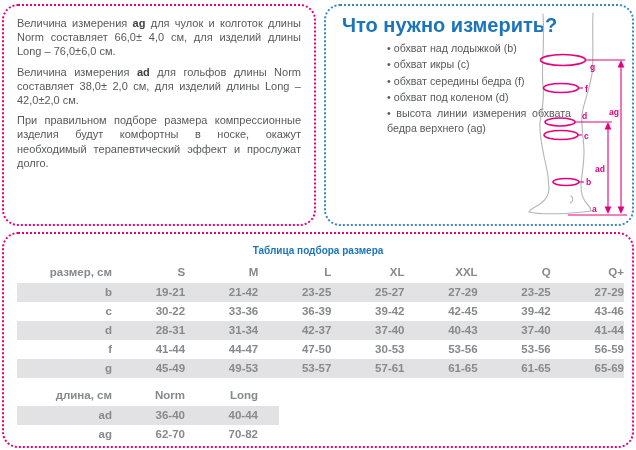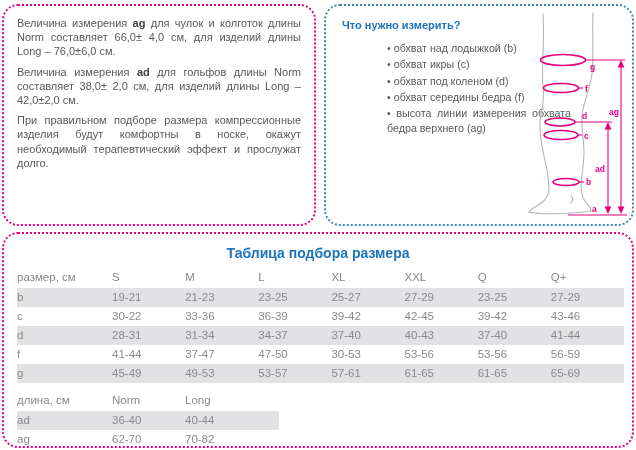--- a/index.html
+++ b/index.html
@@ -17,37 +17,37 @@
   #info-box p{
     margin:0 0 6px 0;font-size:11px;line-height:14.2px;color:#58595b;
     text-align:justify;
   }
   .hl-pink{color:#e6007e;font-weight:bold;}
   .b{color:#404143;font-weight:bold;}
 
   
   #measure-box{left:324px;top:4px;width:310px;height:222px;padding:11px 8px 8px 14px;}
   #measure-box h2{
-    margin:0 0 8px 2px;font-size:11px;line-height:16px;color:#1b74bc;font-weight:bold;
+    margin:0 0 8px 2px;font-size:20px;line-height:16px;color:#1b74bc;font-weight:bold;
   }
   .bullets{width:184px;margin-left:47px;}
   .bullet{
     font-size:10.7px;line-height:15.3px;color:#58595b;text-align:justify;margin:0 0 1px 0;
   }
   .bullet::before{content:"•\00a0 ";color:#58595b;}
   #leg-svg{position:absolute;top:6px;right:2px;}
 
   
   #table-box{left:2px;top:232px;width:632px;height:216px;padding:11px 0 0 0;}
   #table-box h3{
-    margin:0 0 6px 0;text-align:center;font-size:14px;color:#1b74bc;font-weight:bold;
+    margin:0 0 6px 0;text-align:center;font-size:10px;color:#1b74bc;font-weight:bold;
   }
   table.t{border-collapse:collapse;margin-left:13px;table-layout:fixed;
     color:#87898b;font-size:11.5px;}
-  table.t th,table.t td{font-weight:400;text-align:left;padding:0;height:19px;line-height:19px;
+  table.t th,table.t td{font-weight:700;text-align:right;padding:0;height:19px;line-height:19px;
     overflow:hidden;white-space:nowrap;}
   table.t thead th{height:21px;line-height:21px;}
   table.main{width:607px;}
   table.main col.c-label{width:95px;}
   table.main col.c-data{width:73.14px;}
   table.sub{width:262px;margin-top:7px;}
   table.sub col.c-label{width:95px;}
   table.sub col.c-data{width:73px;}
   table.sub col.c-pad{width:21px;}
   tbody tr:nth-child(odd) td{background:#e2e2e4;}
@@ -67,22 +67,22 @@
   <p><span>Величина измерения </span><span class="b">ag</span><span> для чулок и колготок длины Norm составляет 66,0± 4,0 см, для изделий длины Long – 76,0±6,0 см.</span></p>
   <p><span>Величина измерения </span><span class="b">ad</span><span> для гольфов длины Norm составляет 38,0± 2,0 см, для изделий длины Long – 42,0±2,0 см.</span></p>
   <p><span>При правильном подборе размера компрессионные изделия будут комфортны в носке, окажут необходимый терапевтический эффект и прослужат долго.</span></p>
 </div>
 
 <div class="box blue" id="measure-box">
   <h2>Что нужно измерить?</h2>
   <div class="bullets">
     <div class="bullet">обхват над лодыжкой (b)</div>
     <div class="bullet">обхват икры (c)</div>
+    <div class="bullet">обхват середины бедра (f)</div>
     <div class="bullet">обхват под коленом (d)</div>
-    <div class="bullet">обхват середины бедра (f)</div>
     <div class="bullet">высота линии измерения обхвата бедра верхнего (ag)</div>
   </div>
 
   <svg id="leg-svg" width="104" height="206" viewBox="0 0 104 206" xmlns="http://www.w3.org/2000/svg">
 
     <g>
       <path class="leg-line" d="M17,2 C19,32 15,56 17,74 C19,90 15,98 14,111 C13,129 20,150 22,164 L23,176 C23,183 20,188 14,192 C9,195 3,198 3,200"></path>
       <path class="leg-line" d="M67,1 C66,24 68,44 66,62 C63,80 57,92 56,103 C55,116 58,128 58,140 C58,154 55,166 55,174 C55,184 58,189 62,193 C64,195 65,197 65,199"></path>
       <path class="leg-line" d="M3,200 C14,203 45,202 65,199"></path>
       <path class="leg-line" d="M45,184 c3,2 2,6 -1,7"></path>
@@ -152,51 +152,51 @@
         <th>XL</th>
         <th>XXL</th>
         <th>Q</th>
         <th>Q+</th>
       </tr>
     </thead>
     <tbody>
       <tr>
         <td>b</td>
         <td>19-21</td>
-        <td>21-23</td>
+        <td>21-42</td>
         <td>23-25</td>
         <td>25-27</td>
         <td>27-29</td>
         <td>23-25</td>
         <td>27-29</td>
       </tr>
       <tr>
         <td>c</td>
         <td>30-22</td>
         <td>33-36</td>
         <td>36-39</td>
         <td>39-42</td>
         <td>42-45</td>
         <td>39-42</td>
         <td>43-46</td>
       </tr>
       <tr>
         <td>d</td>
         <td>28-31</td>
         <td>31-34</td>
-        <td>34-37</td>
+        <td>42-37</td>
         <td>37-40</td>
         <td>40-43</td>
         <td>37-40</td>
         <td>41-44</td>
       </tr>
       <tr>
         <td>f</td>
         <td>41-44</td>
-        <td>37-47</td>
+        <td>44-47</td>
         <td>47-50</td>
         <td>30-53</td>
         <td>53-56</td>
         <td>53-56</td>
         <td>56-59</td>
       </tr>
       <tr>
         <td>g</td>
         <td>45-49</td>
         <td>49-53</td>

